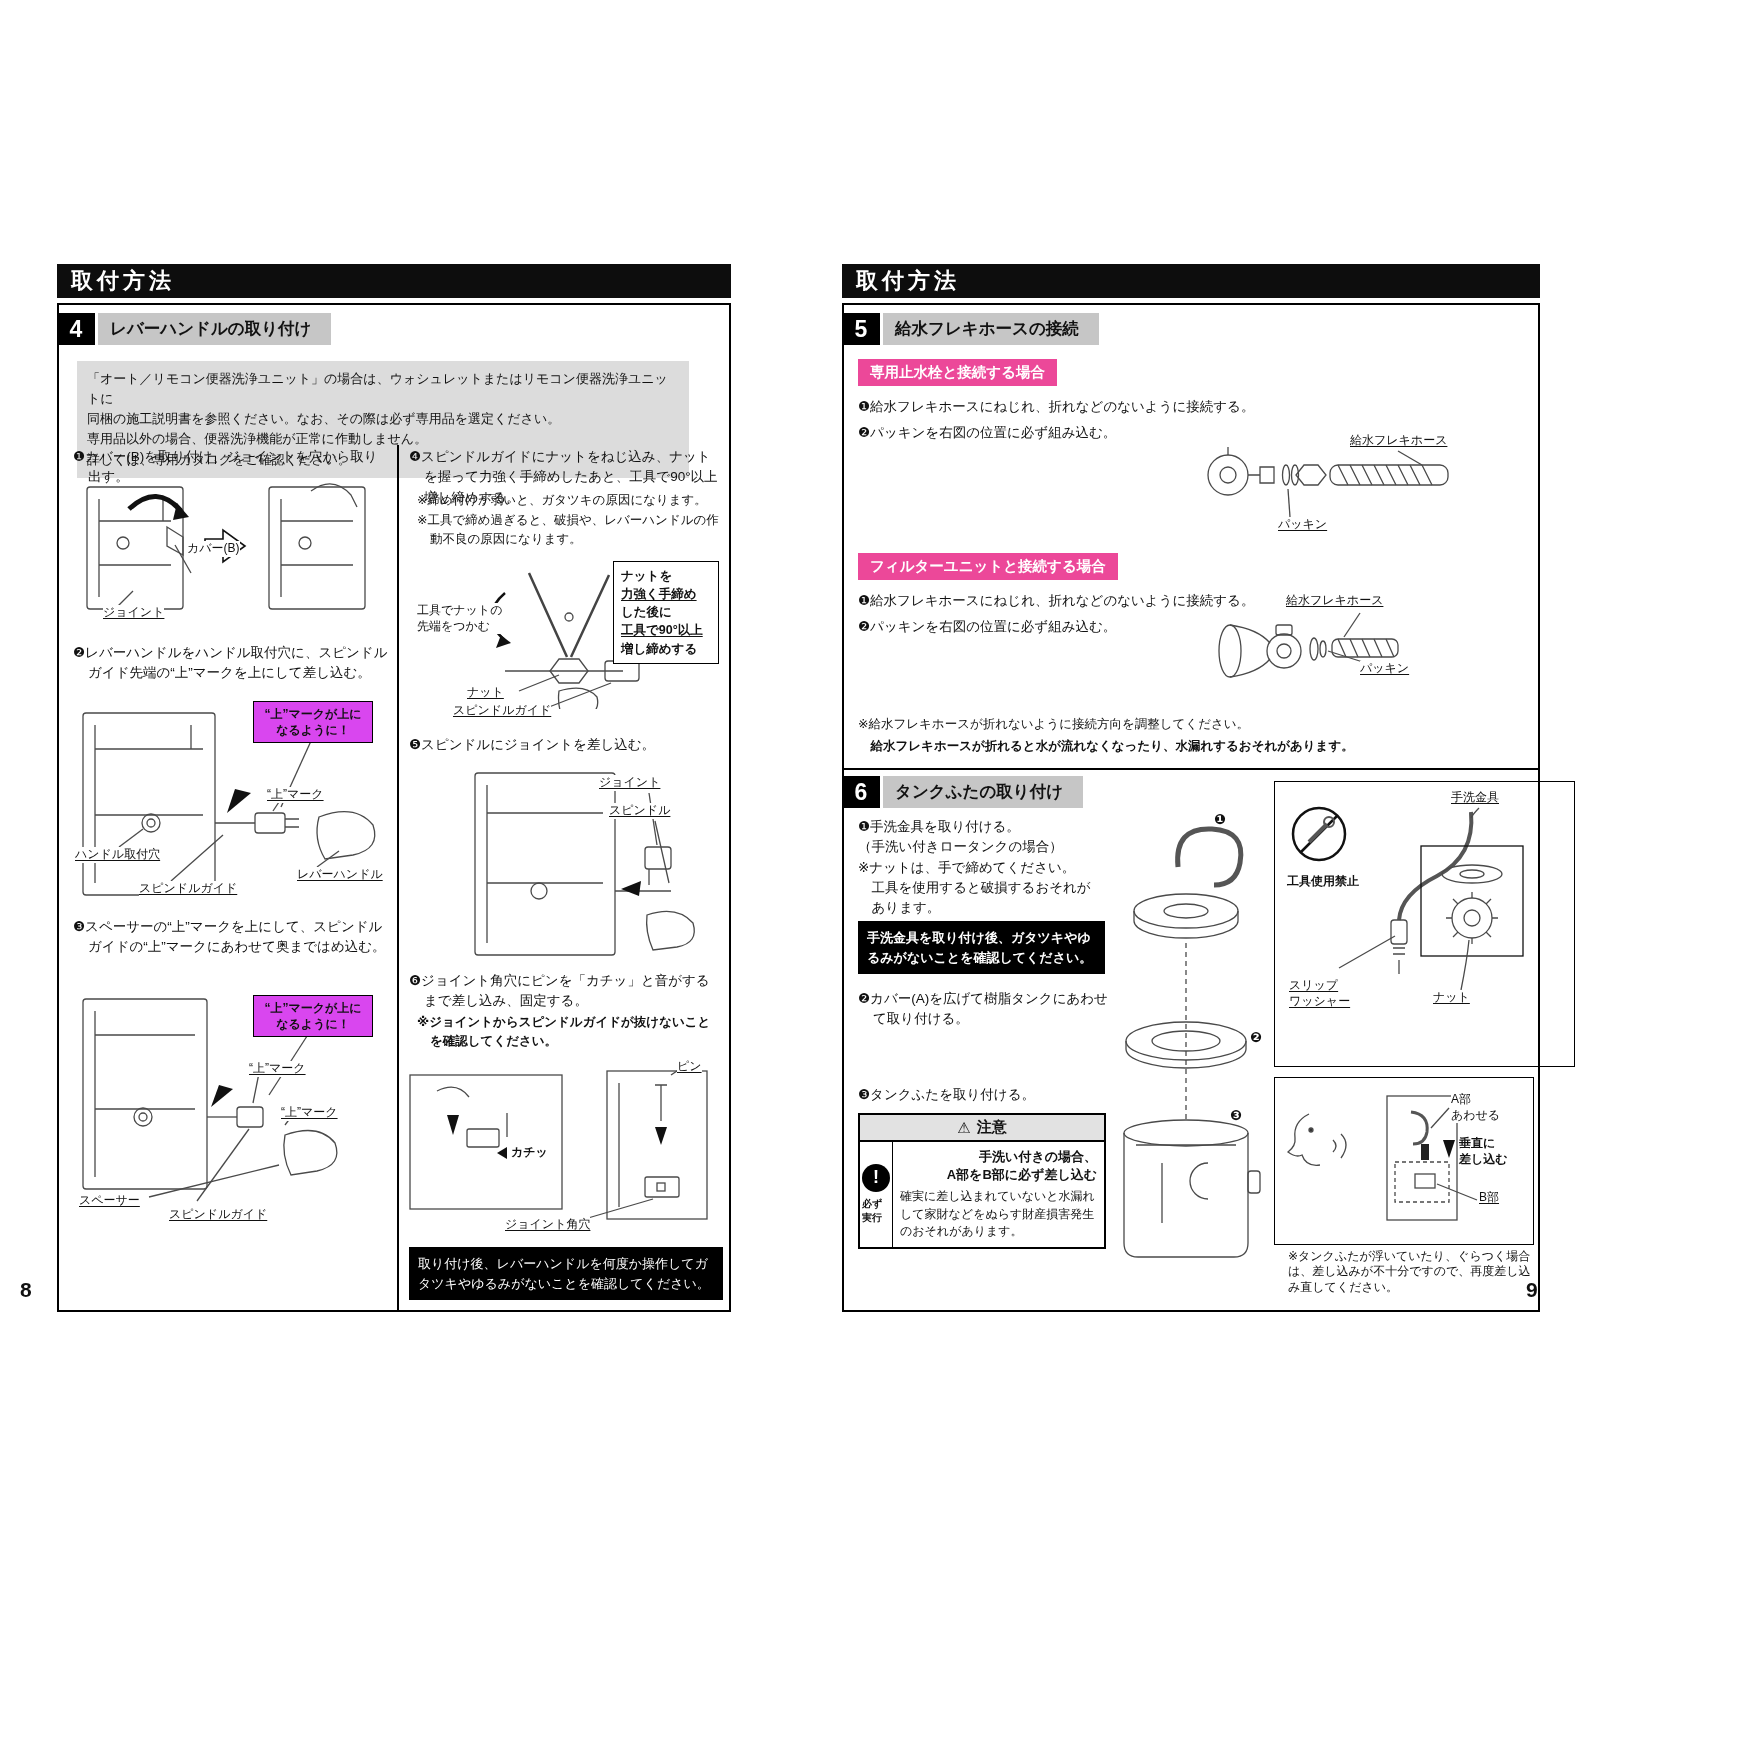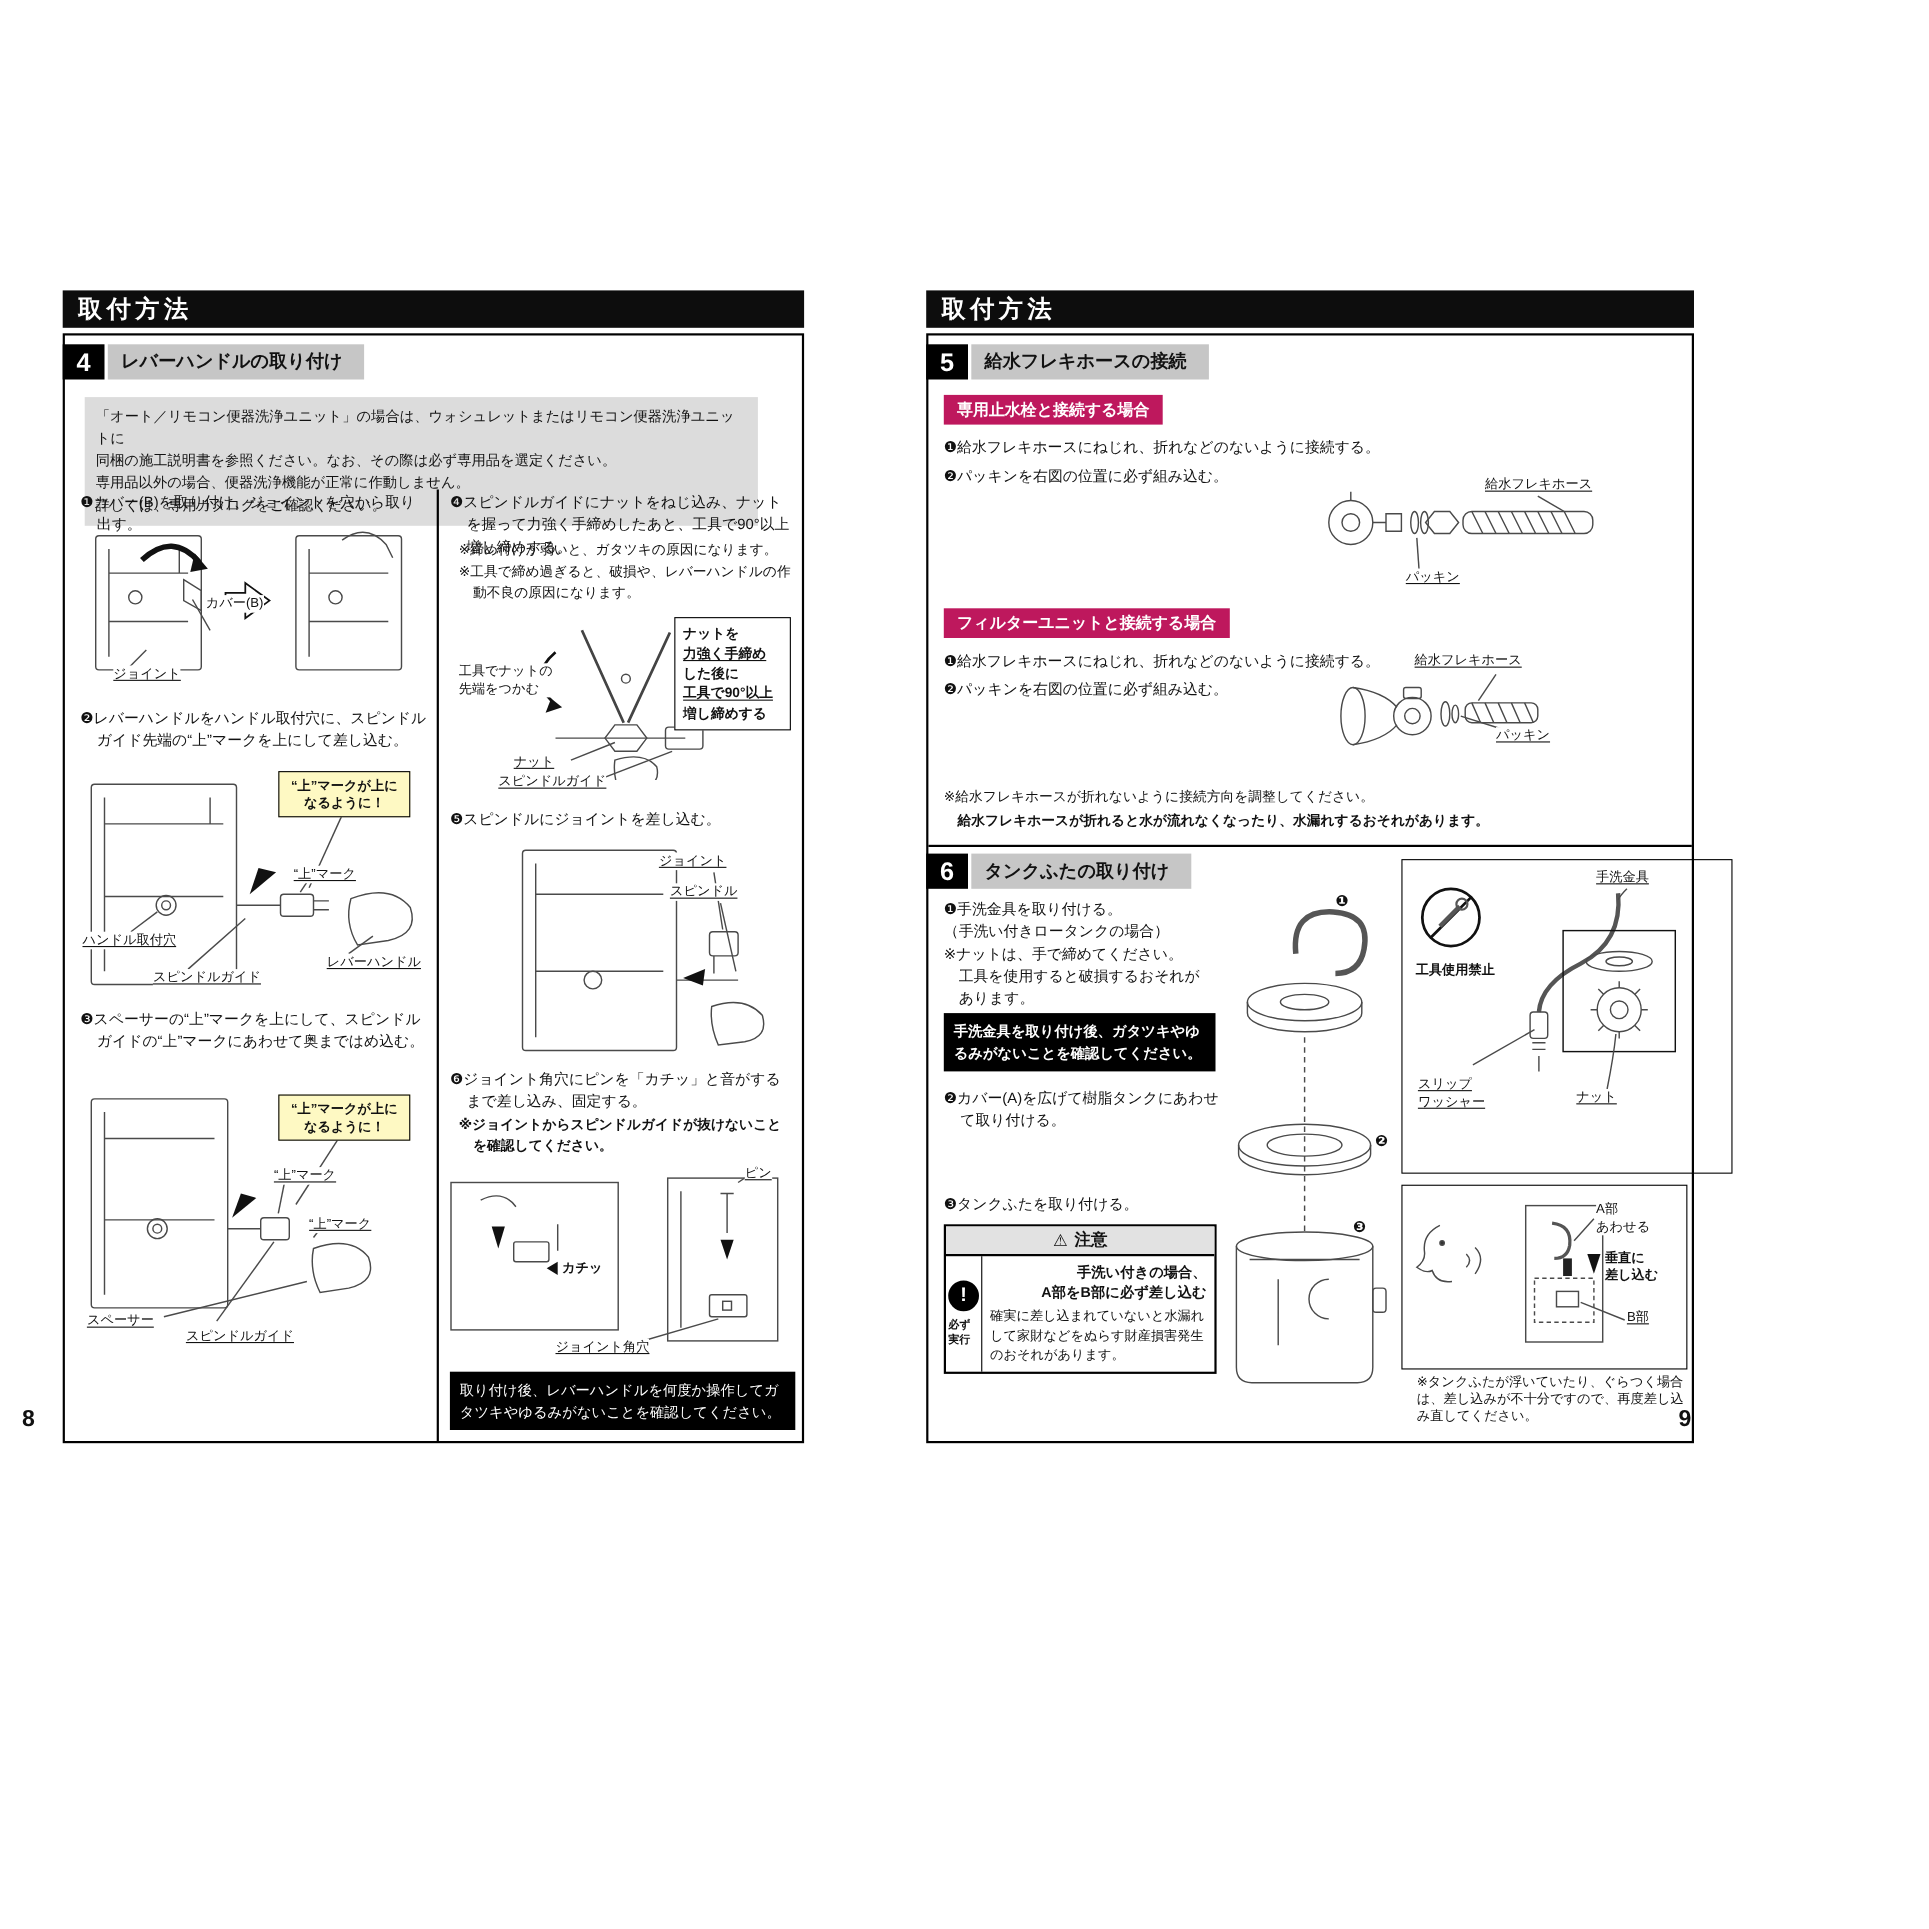--- a/index.html
+++ b/index.html
@@ -19,26 +19,26 @@
   .col { position:absolute; }
   .abs { position:absolute; }
   .step { position:absolute; font-size:13.5px; line-height:1.5; padding-left:15px; text-indent:-15px; }
   .knote { position:absolute; font-size:12.5px; line-height:1.5; padding-left:13px; text-indent:-13px; }
   .b { font-weight:bold; }
   .illus { position:absolute; }
   .illus svg { position:absolute; left:0; top:0; }
   .lbl { position:absolute; font-size:12px; line-height:1.3; white-space:nowrap; background:#fff; }
   .u { text-decoration:underline; text-underline-offset:2px; }
   .pre { white-space:pre-line; }
-  .callout { position:absolute; border:1.5px solid #000; background:#fef9c3; font-size:12px; font-weight:bold;
+  .callout { position:absolute; border:1.5px solid #000; background:#d946ef; font-size:12px; font-weight:bold;
              padding:4px 7px; white-space:pre-line; text-align:center; line-height:1.35; }
   .nutbox { position:absolute; border:1.5px solid #000; background:#fff; font-size:12.5px; font-weight:bold;
             padding:5px 7px; line-height:1.45; }
   .blackbox { position:absolute; background:#000; color:#fff; font-size:13px; line-height:1.5; padding:7px 9px; }
-  .subhead { position:absolute; background:#be185d; color:#fff; font-weight:bold; font-size:14.5px; padding:4px 12px; }
+  .subhead { position:absolute; background:#ec4899; color:#fff; font-weight:bold; font-size:14.5px; padding:4px 12px; }
   .pnum { position:absolute; font-weight:bold; font-size:21px; }
   .caution { position:absolute; border:2px solid #000; background:#fff; }
   .caution-head { display:flex; align-items:center; justify-content:center; gap:6px; background:#e2e2e2;
                   border-bottom:2px solid #000; font-weight:bold; font-size:15px; padding:3px 0; }
   .caution-body { display:flex; }
   .c-icon-cell { width:54px; border-right:1.5px solid #000; display:flex; flex-direction:column;
                  align-items:center; justify-content:center; gap:5px; padding:6px 2px; }
   .do-icon { width:28px; height:28px; border-radius:50%; background:#000; color:#fff; font-weight:bold;
              font-size:18px; display:flex; align-items:center; justify-content:center; }
   .do-label { font-size:10px; font-weight:bold; }

